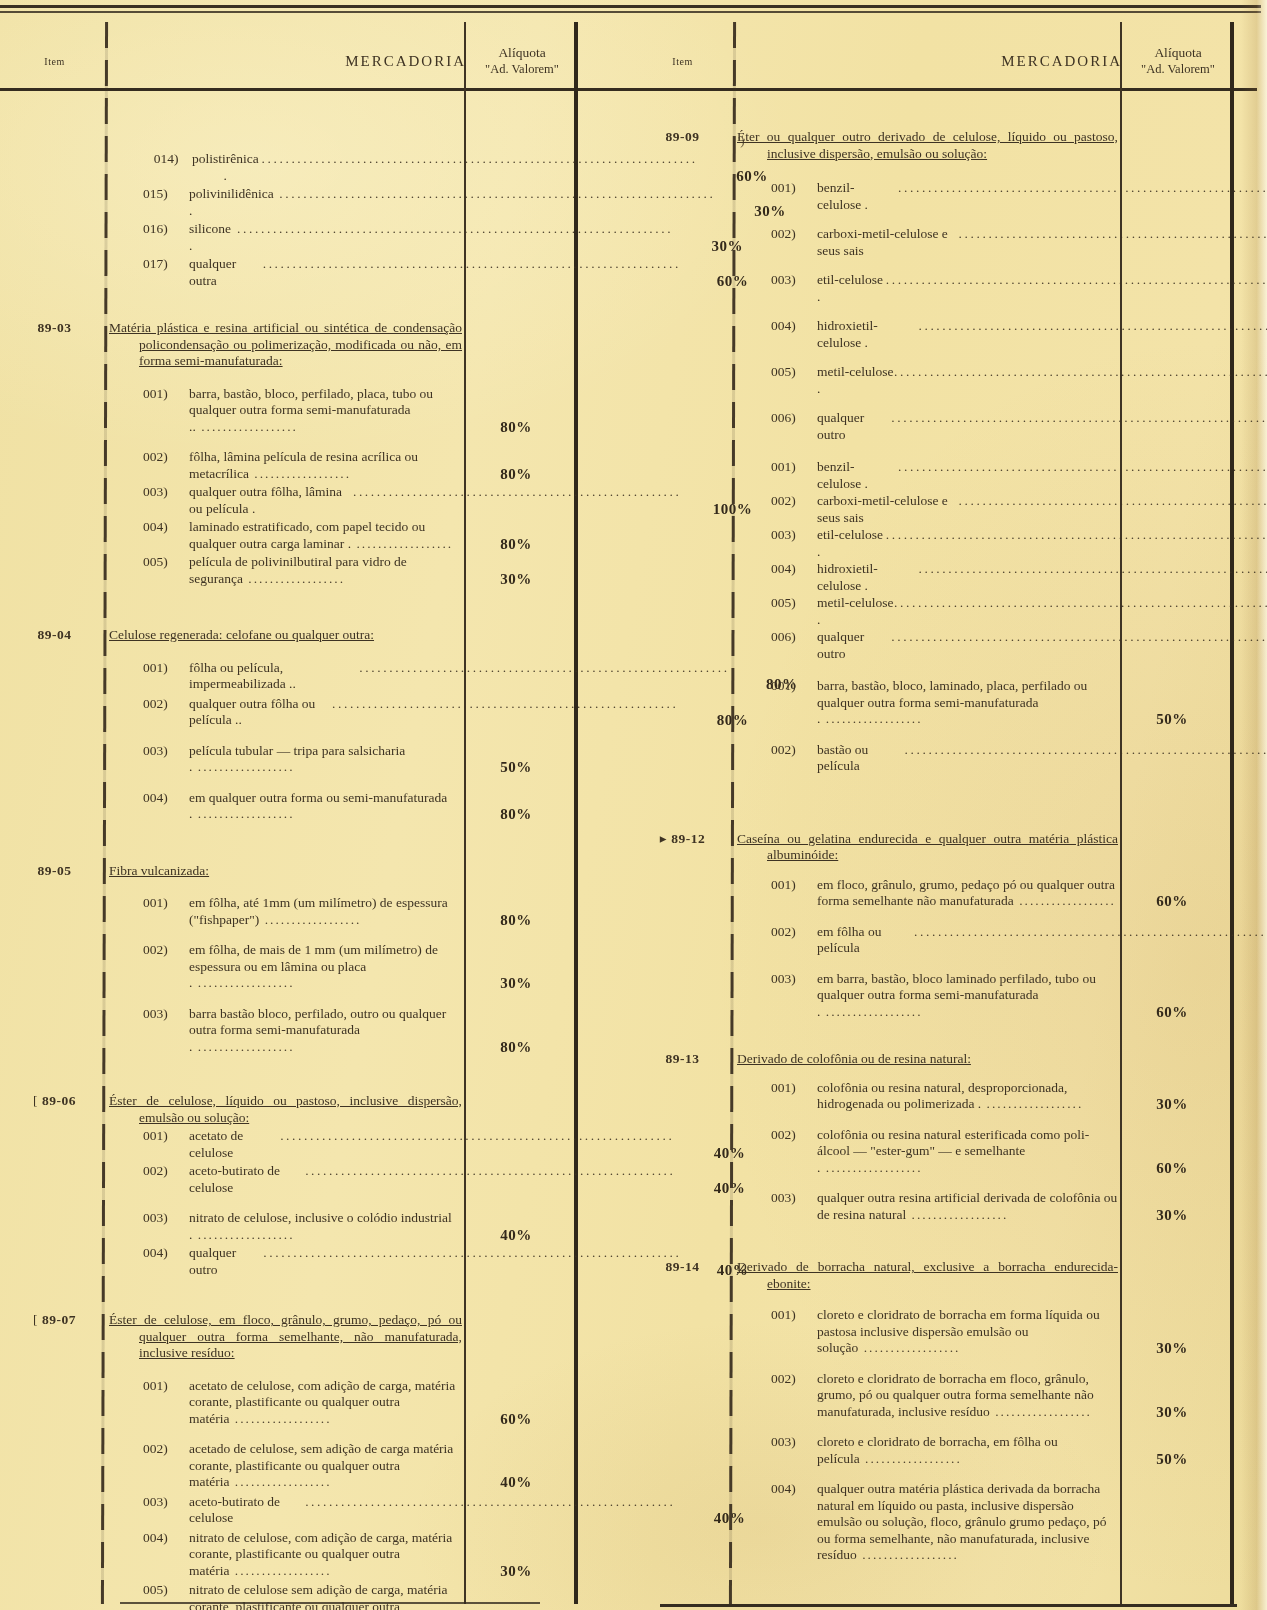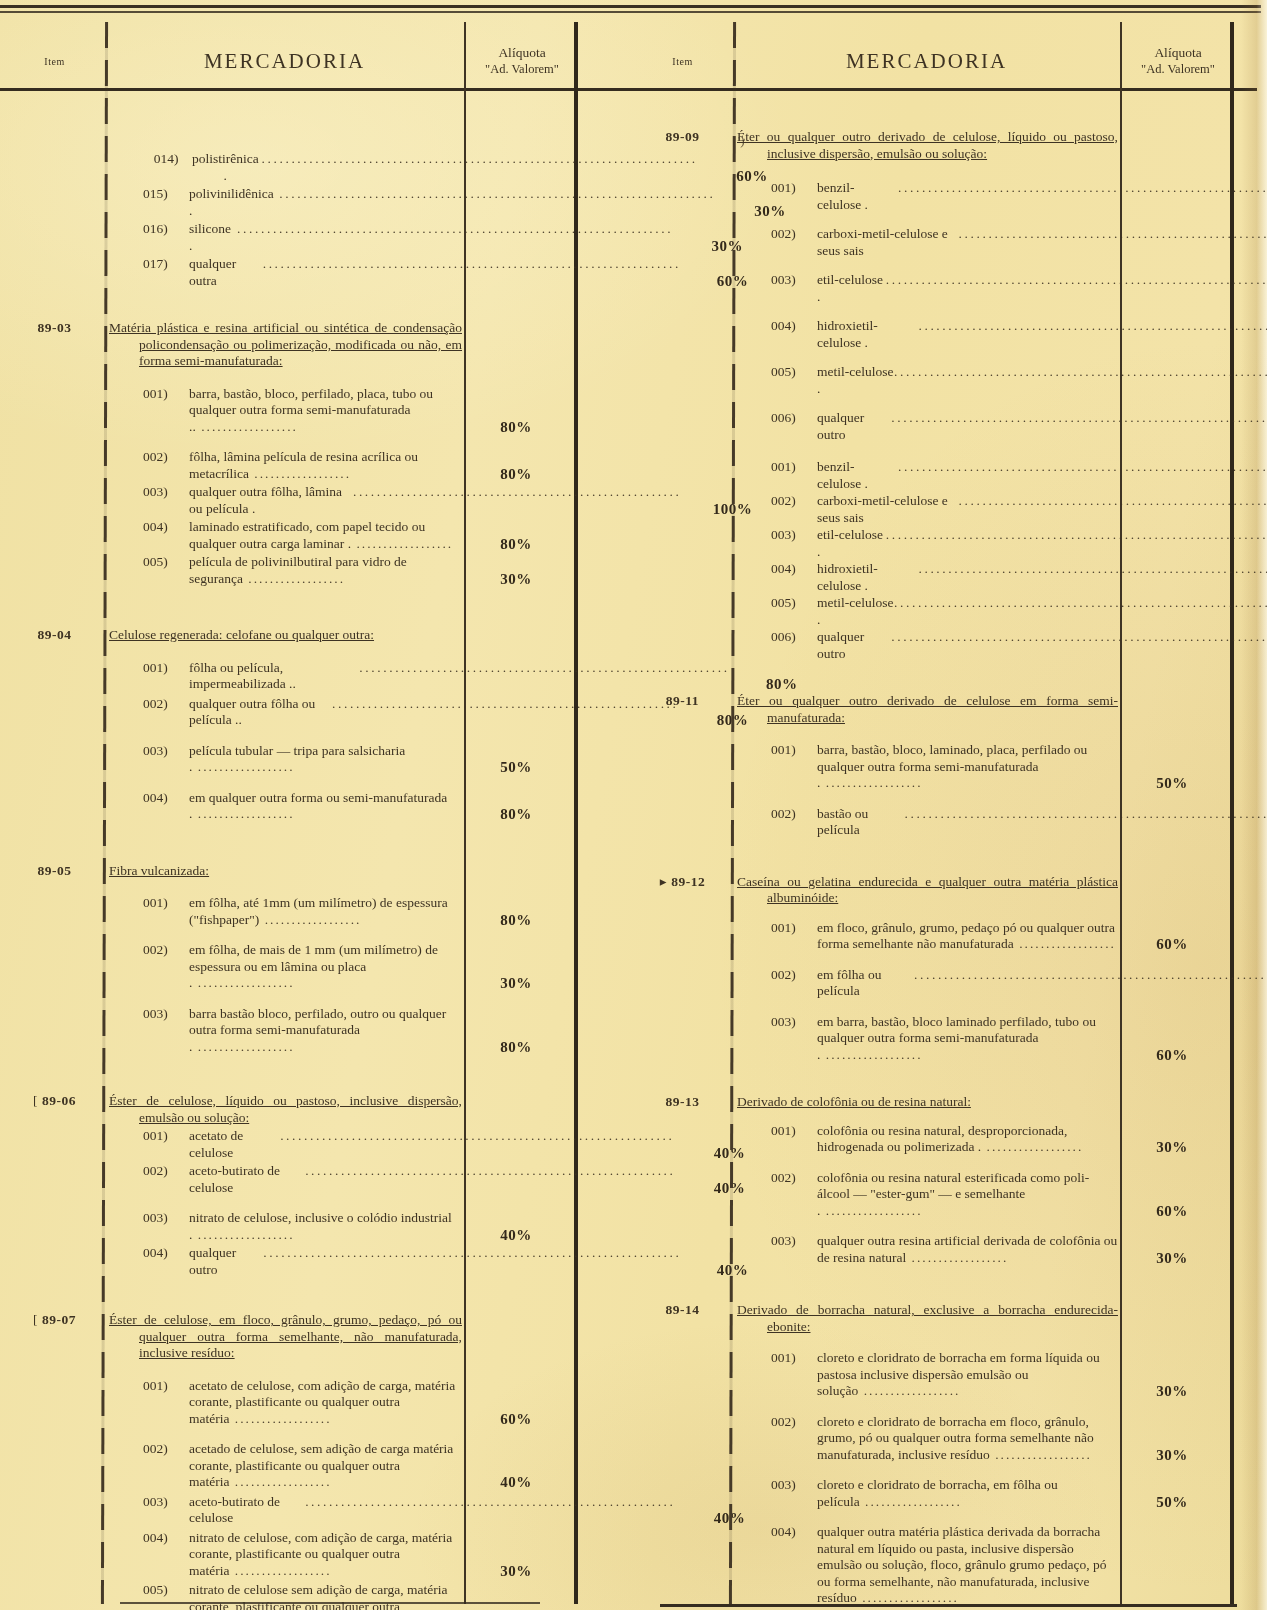--- a/index.html
+++ b/index.html
@@ -26,21 +26,21 @@
   
   .vline{position:absolute;top:8px;bottom:6px;pointer-events:none;}
   .vline.item-div{left:97px;width:3px;
     background:repeating-linear-gradient(180deg,#463a28 0 26px,rgba(70,58,40,.15) 26px 38px);
     transform:rotate(.15deg);}
   .vline.rate-div{width:2px;background:#3f3424;right:112px;}
   .vline.outer{width:4px;background:#30281b;right:0;}
   
   .half-header{display:grid;grid-template-columns:97px 1fr 112px;height:74px;align-items:center;margin-top:10px;}
   .hdr-item{text-align:center;font-size:10px;letter-spacing:.5px;}
-  .hdr-merc{text-align:center;font-size:21px;letter-spacing:2px;}
+  .hdr-merc{text-align:right;font-size:15px;letter-spacing:2px;}
   .hdr-rate{text-align:center;font-size:13.5px;line-height:17px;}
   .hdr-rate .l2{font-size:12.5px;}
   
   .half-body{position:relative;}
   .row{display:grid;grid-template-columns:97px 1fr 112px;font-size:13.5px;line-height:16.5px;}
   .head-row{margin-top:31px;}
   .item-cell{text-align:center;font-weight:bold;letter-spacing:.5px;white-space:nowrap;}
   .prefix{font-weight:normal;margin-right:4px;}
   .heading-cell{padding:0 4px 0 6px;text-align:justify;text-indent:-0px;padding-left:6px;text-decoration:underline;}
   .heading-cell{padding-left:6px;text-indent:-0;}
@@ -69,21 +69,21 @@
   .sub-row[data-sec="89-10"]{margin-top:1px;}
   .sub-row.first[data-sec="89-10"]{margin-top:16px;}
   .sub-row[data-sec="89-11"]{margin-top:16px;}
   .sub-row[data-sec="89-12"]{margin-top:13px;}
   .sub-row[data-sec="89-13"]{margin-top:12px;}
   .sub-row[data-sec="89-14"]{margin-top:15px;}
   .head-row[data-sec="89-05"]{margin-top:40px;}
   .head-row[data-sec="89-04"]{margin-top:40px;}
   .head-row[data-sec="89-06"]{margin-top:38px;}
   .head-row[data-sec="89-07"]{margin-top:34px;}
-  .head-row[data-sec="89-12"]{margin-top:35px;}
+  .head-row[data-sec="89-12"]{margin-top:56px;}
   .head-row[data-sec="89-14"]{margin-top:36px;}
   .stray-mark{position:absolute;top:4px;left:104px;font-size:13px;opacity:.8;}
   .bottom-rule{position:absolute;left:660px;right:30px;bottom:3px;height:3px;background:#352c1f;}
   .bottom-rule-l{position:absolute;left:120px;width:420px;bottom:6px;height:2px;background:rgba(53,44,31,.8);}
 </style>
 </head>
 <body>
 
 <div class="top-rule r1"></div>
 <div class="top-rule r2"></div>
@@ -477,27 +477,20 @@
           </div>
         </div>
         <div class="row sub-row" data-sec="89-10">
           <div class="cell item-cell"></div>
           <div class="cell desc-cell line">
             <span class="code">006)</span>
             <span class="subtext">qualquer outro</span>
             <span class="dots"></span>
           </div>
         </div>
-        <div class="row head-row" data-sec="89-11">
-          <div class="cell item-cell"><span class="item-num">89-11</span></div>
-          <div class="cell heading-cell">
-            <span class="heading-hang">Éter ou qualquer outro derivado de celulose em forma semi-manufaturada:</span>
-          </div>
-          <div class="cell rate-cell"></div>
-        </div>
         <div class="row sub-row first" data-sec="89-11">
           <div class="cell item-cell"></div>
           <div class="cell desc-cell block"><span class="code">001)</span><span class="subtext enddots">barra, bastão, bloco, laminado, placa, perfilado ou qualquer outra forma semi-manufaturada .</span></div>
           <div class="cell rate-cell">
             <span class="rate">50%</span>
           </div>
         </div>
         <div class="row sub-row gap-before" data-sec="89-11">
           <div class="cell item-cell"></div>
           <div class="cell desc-cell line">

